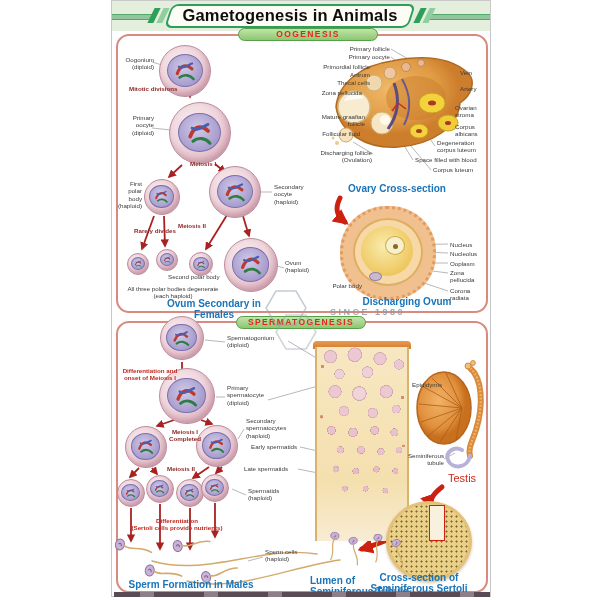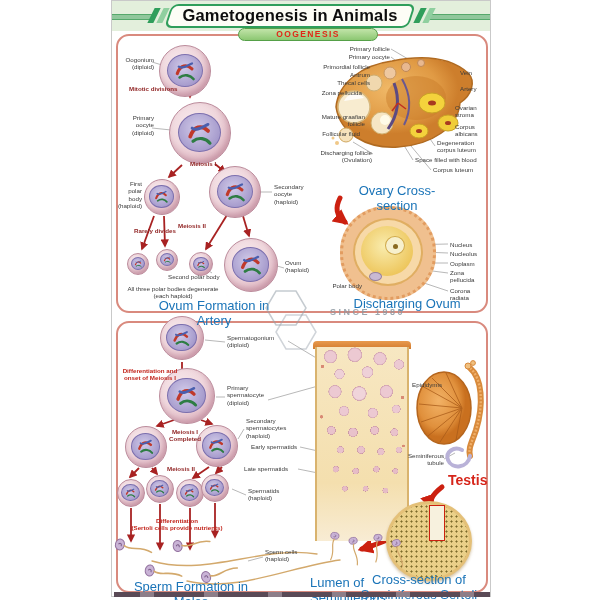--- a/index.html
+++ b/index.html
@@ -13,22 +13,22 @@
   .titlebox .txt{position:relative;font-weight:bold;font-size:16.5px;color:#0d0d0d;text-align:center;line-height:23px;letter-spacing:.2px;}
   .slash{position:absolute;top:7px;width:6px;height:15px;transform:skewX(-26deg);}
   
   .panel{position:absolute;left:4px;width:372px;background:#fff;border:2px solid #d98a7e;border-radius:13px;box-sizing:border-box;}
   .pill{position:absolute;background:linear-gradient(#c2e4a9,#8cc772);border:1.5px solid #55a048;border-radius:8px;color:#e02817;font-weight:bold;font-size:8.5px;letter-spacing:1.4px;text-align:center;line-height:11px;z-index:5;box-sizing:border-box;}
   
   .lbl{position:absolute;font-size:6.2px;line-height:1.2;color:#3a3a3a;white-space:pre-line;z-index:6;}
   .r{text-align:right;} .c{text-align:center;}
   .mar{color:#8e1f1f;font-weight:bold;}
   .redl{color:#c2251c;font-weight:bold;}
-  .cap{position:absolute;font-size:13px;font-weight:normal;color:#1a74b8;white-space:pre-line;z-index:6;}
-  .capred{position:absolute;font-size:14px;font-weight:bold;color:#d6251a;z-index:6;}
+  .cap{position:absolute;font-size:10px;font-weight:bold;color:#1a74b8;white-space:pre-line;z-index:6;}
+  .capred{position:absolute;font-size:11px;font-weight:normal;color:#d6251a;z-index:6;}
   
   .cell{position:absolute;border-radius:50%;background:radial-gradient(circle at 38% 32%,#f7e9ec 0%,#efd6dc 45%,#ddb2bf 78%,#cf9dac 100%);border:1px solid #bb8b9b;box-shadow:inset -2px -3px 5px rgba(160,100,120,.35);z-index:4;box-sizing:border-box;}
   .cell .nuc{position:absolute;left:13%;top:16%;width:72%;height:66%;border-radius:50%;background:radial-gradient(circle at 45% 40%,#d2cbe9,#a79ccd 70%,#8f82bd);border:1px solid #7b6fae;overflow:hidden;box-sizing:border-box;}
   .ch{position:absolute;left:0;top:0;width:100%;height:100%;}
   .spz{position:absolute;z-index:4;}
   
   .strip{position:absolute;left:203px;top:346px;width:94px;height:194px;z-index:3;background:
     radial-gradient(circle 9px  at 15% 5%, #ecc9d2 58%,#cf9fae 72%,transparent 74%),
     radial-gradient(circle 10px at 42% 4%, #ecc9d2 58%,#cf9fae 72%,transparent 74%),
     radial-gradient(circle 9px  at 70% 6%, #ecc9d2 58%,#cf9fae 72%,transparent 74%),
@@ -118,20 +118,21 @@
     <div class="slash" style="left:305px;background:#2f9e5b;"></div>
     <div class="slash" style="left:314px;background:#8fcf9f;"></div>
     <div class="titlebox">
       <div class="bg"></div>
       <div class="txt">Gametogenesis in Animals</div>
     </div>
 
     <div class="panel" style="top:33px;height:279px;"></div>
     <div class="panel" style="top:320px;height:272px;"></div>
     <div class="pill" style="left:126px;top:27px;width:140px;height:13px;">OOGENESIS</div>
+    <div class="pill" style="left:124px;top:315px;width:130px;height:13px;">SPERMATOGENESIS</div>
 
     <svg width="380" height="597" style="position:absolute;left:0;top:0;z-index:2;">
 
       <g stroke="#a82222" stroke-width="1.8" marker-end="url(#arrS)">
         <line x1="78" y1="85" x2="78" y2="96"></line>
         <line x1="70" y1="164" x2="57" y2="176"></line>
         <line x1="103" y1="163" x2="113" y2="171"></line>
         <line x1="42" y1="215" x2="30" y2="248"></line>
         <line x1="52" y1="215" x2="53" y2="245"></line>
         <line x1="115" y1="214" x2="94" y2="248"></line>
@@ -433,21 +434,21 @@
     <div class="lbl" style="left:162px;top:182px;width:38px;">Secondary
 oocyte
 (haploid)</div>
     <div class="lbl mar" style="left:22px;top:226px;width:46px;">Rarely divides</div>
     <div class="lbl mar" style="left:66px;top:221px;width:36px;">Meiosis II</div>
     <div class="lbl" style="left:56px;top:272px;width:62px;">Second polar body</div>
     <div class="lbl c" style="left:6px;top:284px;width:110px;">All three polar bodies degenerate
 (each haploid)</div>
     <div class="lbl" style="left:173px;top:258px;width:30px;">Ovum
 (haploid)</div>
-    <div class="cap" style="left:38px;top:297px;width:128px;text-align:center;">Ovum Formation in Artery</div>
+    <div class="cap" style="left:38px;top:297px;width:128px;text-align:center;">Ovum Secondary in Females</div>
 
     <div class="lbl r" style="left:232px;top:44px;width:46px;">Primary follicle</div>
     <div class="lbl r" style="left:232px;top:52px;width:46px;">Primary oocyte</div>
     <div class="lbl r" style="left:206px;top:62px;width:52px;">Primordial follicle</div>
     <div class="lbl r" style="left:206px;top:70px;width:52px;">Antrum</div>
     <div class="lbl r" style="left:206px;top:78px;width:52px;">Thecal cells</div>
     <div class="lbl r" style="left:204px;top:88px;width:46px;">Zona pellucida</div>
     <div class="lbl r" style="left:206px;top:112px;width:47px;">Mature graafian
 follicle</div>
     <div class="lbl r" style="left:204px;top:129px;width:44px;">Follicular fluid</div>

